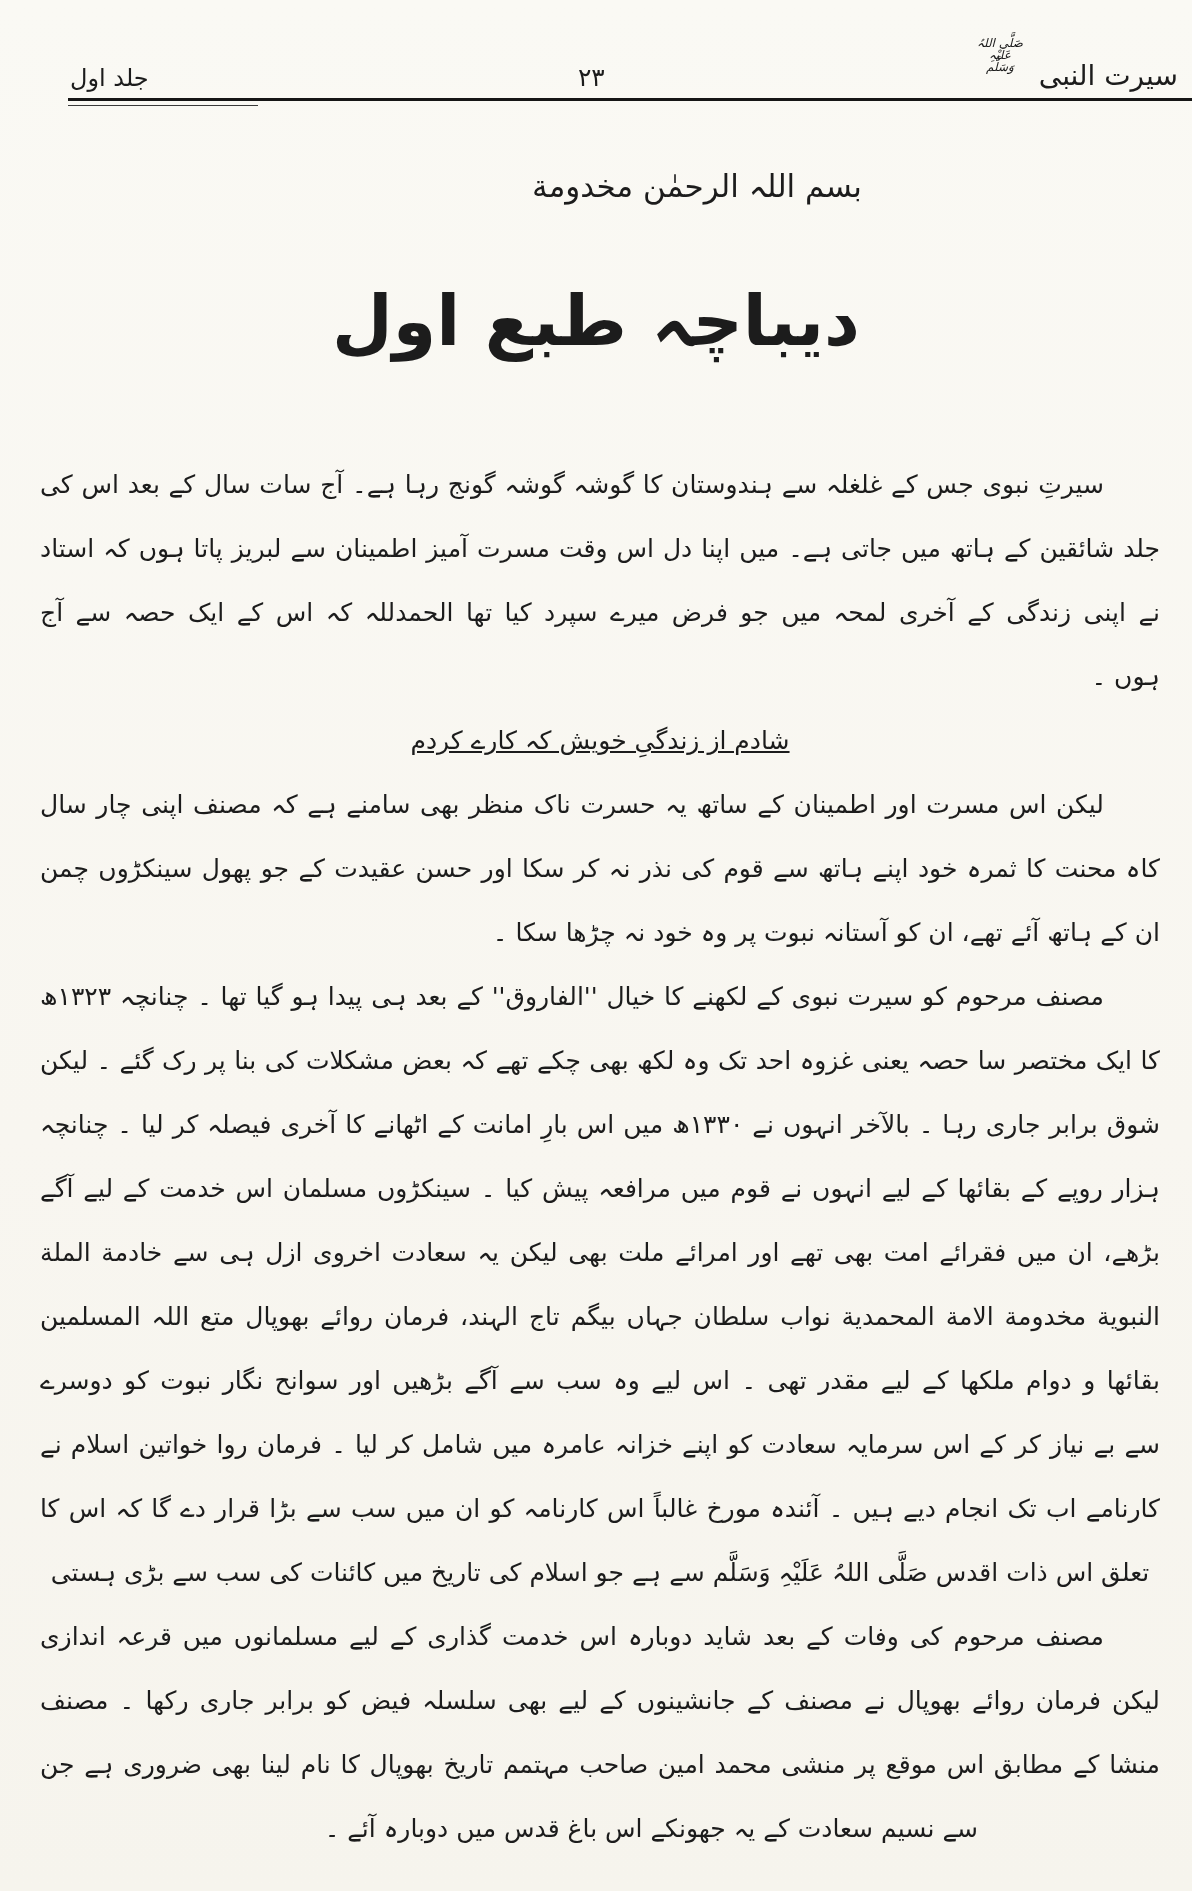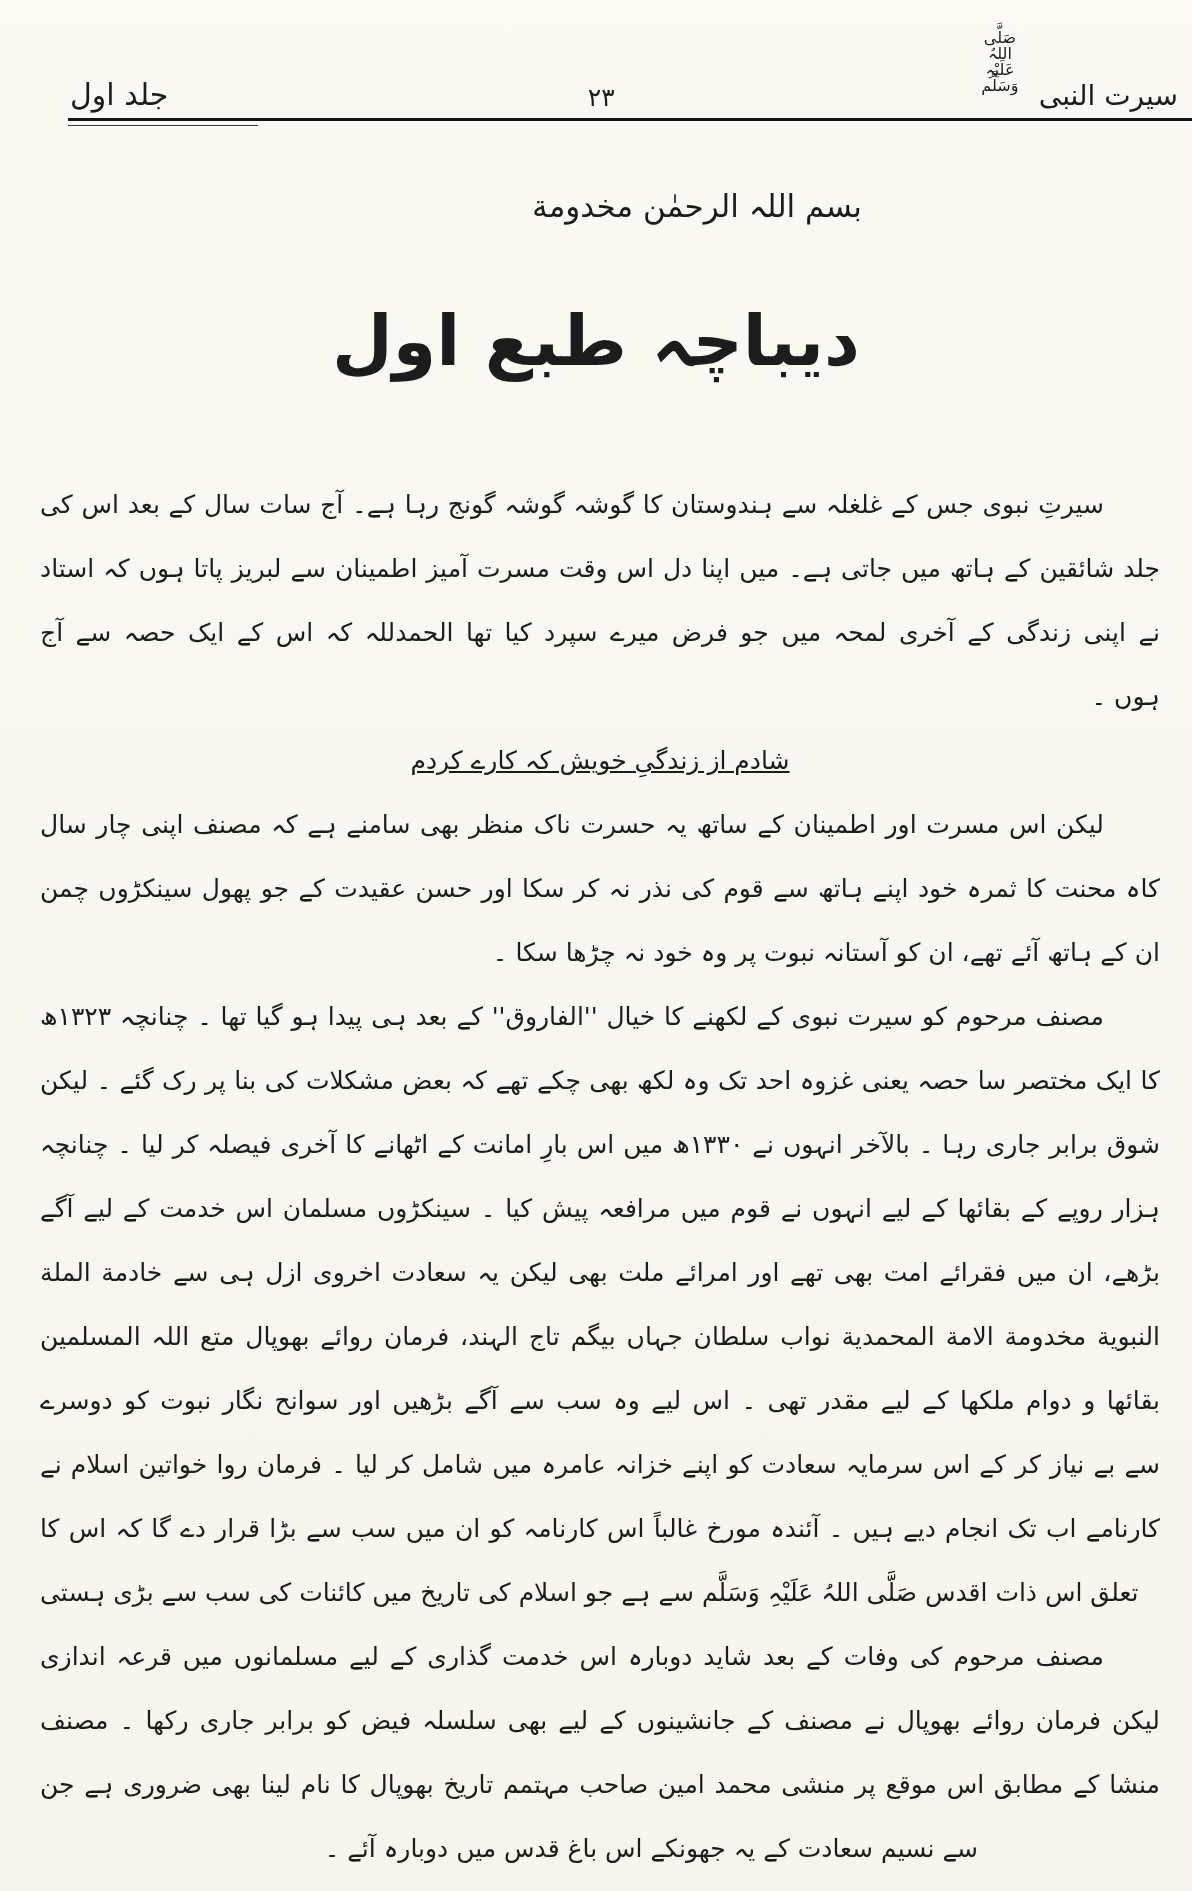--- a/index.html
+++ b/index.html
@@ -18,32 +18,33 @@
     position: relative;
   }
   
   .header {
     display: flex;
     justify-content: space-between;
     align-items: flex-end;
     padding: 30px 14px 6px 70px;
     direction: ltr;
   }
-  .volume { font-size: 30px; margin-top: 34px; }
+  .volume { font-size: 24px; margin-top: 34px; }
   .page-number { font-size: 25px; letter-spacing: 2px; padding-left: 60px; }
   .book-title { font-size: 28px; white-space: nowrap; }
   .honorific {
-    font-size: 16px;
+    font-size: 12px;
     display: inline-block;
     vertical-align: 14px;
     margin-right: 4px;
     line-height: 1;
     max-width: 52px;
     white-space: normal;
     text-align: center;
+    font-style: italic;
   }
   .rule {
     height: 0;
     border-top: 3px solid #161616;
     margin-left: 68px;
     position: relative;
   }
   .rule::after {
     content: "";
     position: absolute;
@@ -76,21 +77,21 @@
     font-size: 25px;
   }
   .line {
     height: 64px;
     line-height: 64px;
     text-align: justify;
     text-align-last: justify;
     overflow: hidden;
   }
   .line.first-line { padding-right: 56px; }
-  .line.end-line { text-align: left; text-align-last: right; }
+  .line.end-line { text-align: center; text-align-last: right; }
   .line.center-line { text-align: center; text-align-last: center; text-decoration: underline; }
   .line.indent-end-line { text-align: left; text-align-last: right; padding-right: 182px; }
 </style>
 </head>
 <body>
 
 <div class="sheet">
 
   <div class="header">
     <span class="volume" dir="rtl">جلد اول</span>

